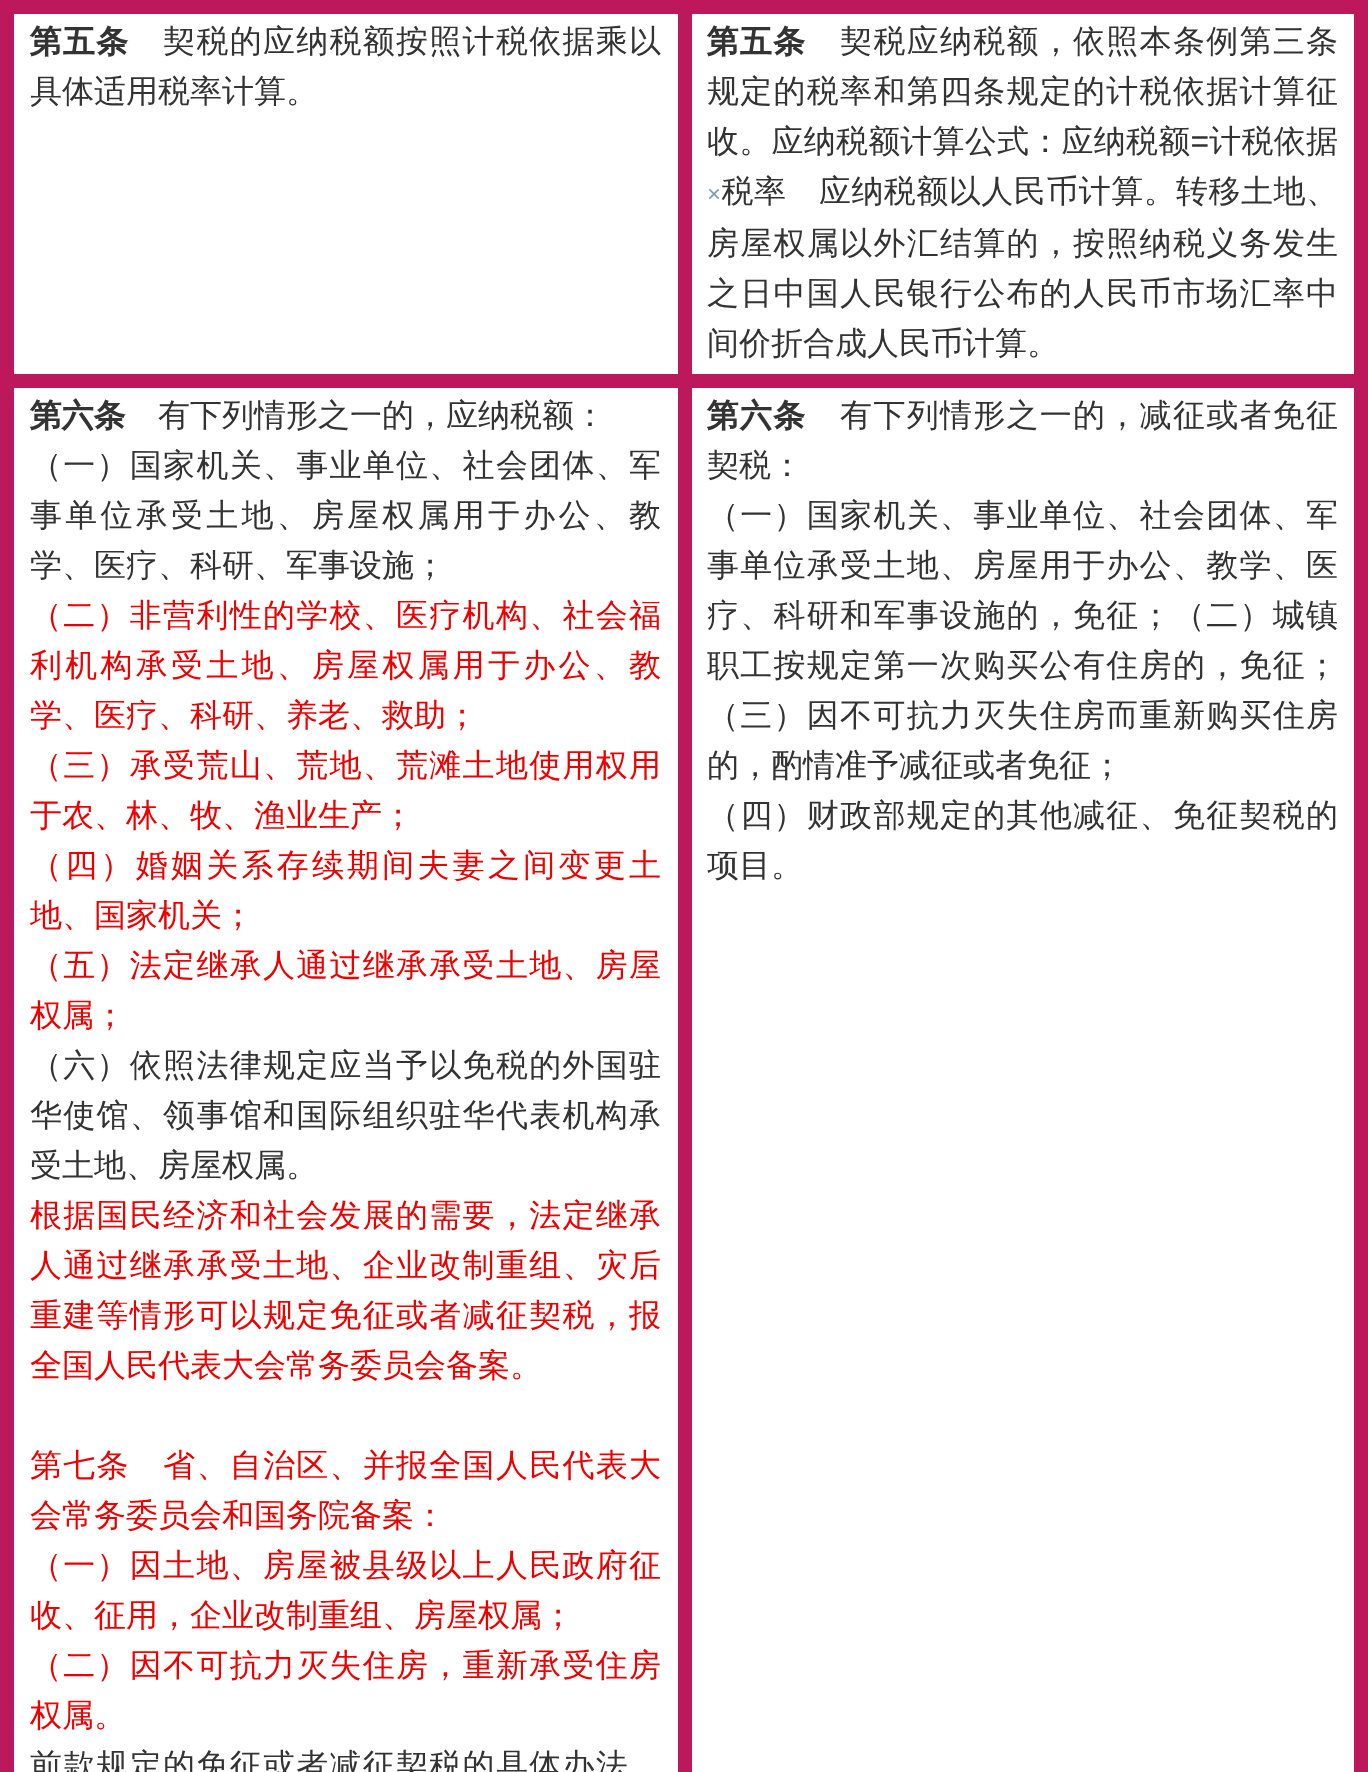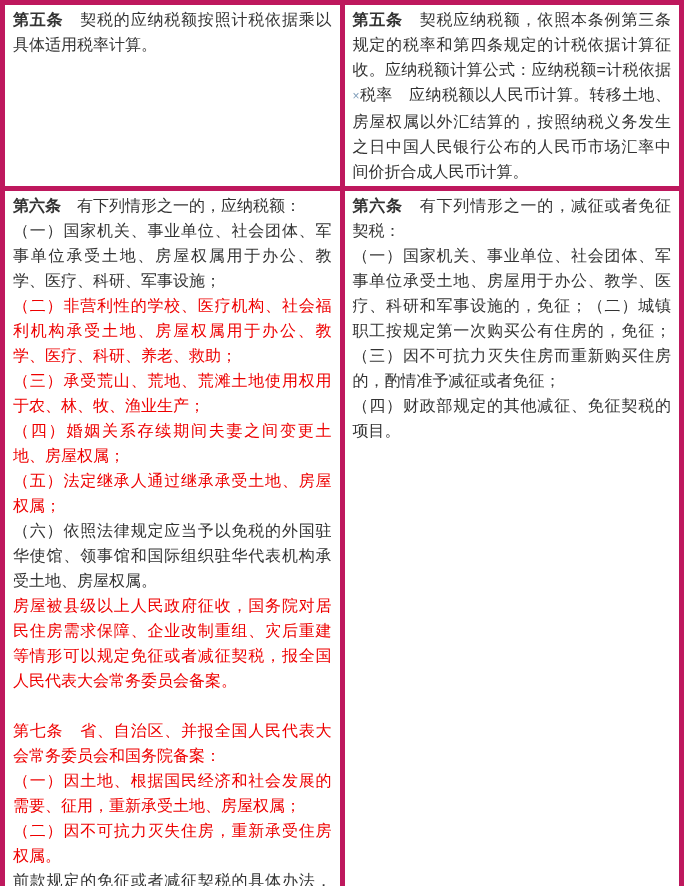--- a/index.html
+++ b/index.html
@@ -14,21 +14,21 @@
     overflow: hidden;
     background: #ffffff;
   }
   table.cmp {
     width: 684px;
     border-collapse: collapse;
     table-layout: fixed;
   }
   table.cmp td {
     width: 50%;
-    border: 5px solid #be185d;
+    border: 7px solid #be185d;
     vertical-align: top;
     padding: 2px 8px 2px 8px;
     font-size: 16px;
     line-height: 25px;
     color: #333333;
     text-align: justify;
   }
   table.cmp tr.row-1 { height: 156px; }
   table.cmp tr.row-2 { height: 720px; }
   table.cmp p {
@@ -55,27 +55,27 @@
           <td>
             <p><span class="bold">第五条</span><span>　契税应纳税额，依照本条例第三条规定的税率和第四条规定的计税依据计算征收。应纳税额计算公式：应纳税额=计税依据</span><span class="mult">×</span><span>税率　应纳税额以人民币计算。转移土地、房屋权属以外汇结算的，按照纳税义务发生之日中国人民银行公布的人民币市场汇率中间价折合成人民币计算。</span></p>
           </td>
         </tr>
         <tr class="row-2">
           <td>
             <p><span class="bold">第六条</span><span>　有下列情形之一的，应纳税额：</span></p>
             <p><span>（一）国家机关、事业单位、社会团体、军事单位承受土地、房屋权属用于办公、教学、医疗、科研、军事设施；</span></p>
             <p><span class="red">（二）非营利性的学校、医疗机构、社会福利机构承受土地、房屋权属用于办公、教学、医疗、科研、养老、救助；</span></p>
             <p><span class="red">（三）承受荒山、荒地、荒滩土地使用权用于农、林、牧、渔业生产；</span></p>
-            <p><span class="red">（四）婚姻关系存续期间夫妻之间变更土地、房屋权属；</span></p>
+            <p><span class="red">（四）婚姻关系存续期间夫妻之间变更土地、国家机关；</span></p>
             <p><span class="red">（五）法定继承人通过继承承受土地、房屋权属；</span></p>
             <p><span>（六）依照法律规定应当予以免税的外国驻华使馆、领事馆和国际组织驻华代表机构承受土地、房屋权属。</span></p>
-            <p><span class="red">房屋被县级以上人民政府征收，国务院对居民住房需求保障、企业改制重组、灾后重建等情形可以规定免征或者减征契税，报全国人民代表大会常务委员会备案。</span></p>
+            <p><span class="red">根据国民经济和社会发展的需要，法定继承人通过继承承受土地、企业改制重组、灾后重建等情形可以规定免征或者减征契税，报全国人民代表大会常务委员会备案。</span></p>
             <p>&nbsp;</p>
             <p><span class="red">第七条　省、自治区、并报全国人民代表大会常务委员会和国务院备案：</span></p>
-            <p><span class="red">（一）因土地、根据国民经济和社会发展的需要、征用，重新承受土地、房屋权属；</span></p>
+            <p><span class="red">（一）因土地、房屋被县级以上人民政府征收、征用，企业改制重组、房屋权属；</span></p>
             <p><span class="red">（二）因不可抗力灭失住房，重新承受住房权属。</span></p>
             <p><span>前款规定的免征或者减征契税的具体办法，由省、自治区、直辖市人民政府提出，报同级人民代表大会常务委员会决定，并报全国人民代表大会常务委员会和国务院备案。</span></p>
           </td>
           <td>
             <p><span class="bold">第六条</span><span>　有下列情形之一的，减征或者免征契税：</span></p>
             <p><span>（一）国家机关、事业单位、社会团体、军事单位承受土地、房屋用于办公、教学、医疗、科研和军事设施的，免征；（二）城镇职工按规定第一次购买公有住房的，免征；（三）因不可抗力灭失住房而重新购买住房的，酌情准予减征或者免征；</span></p>
             <p><span>（四）财政部规定的其他减征、免征契税的项目。</span></p>
           </td>
         </tr>
       </tbody>

